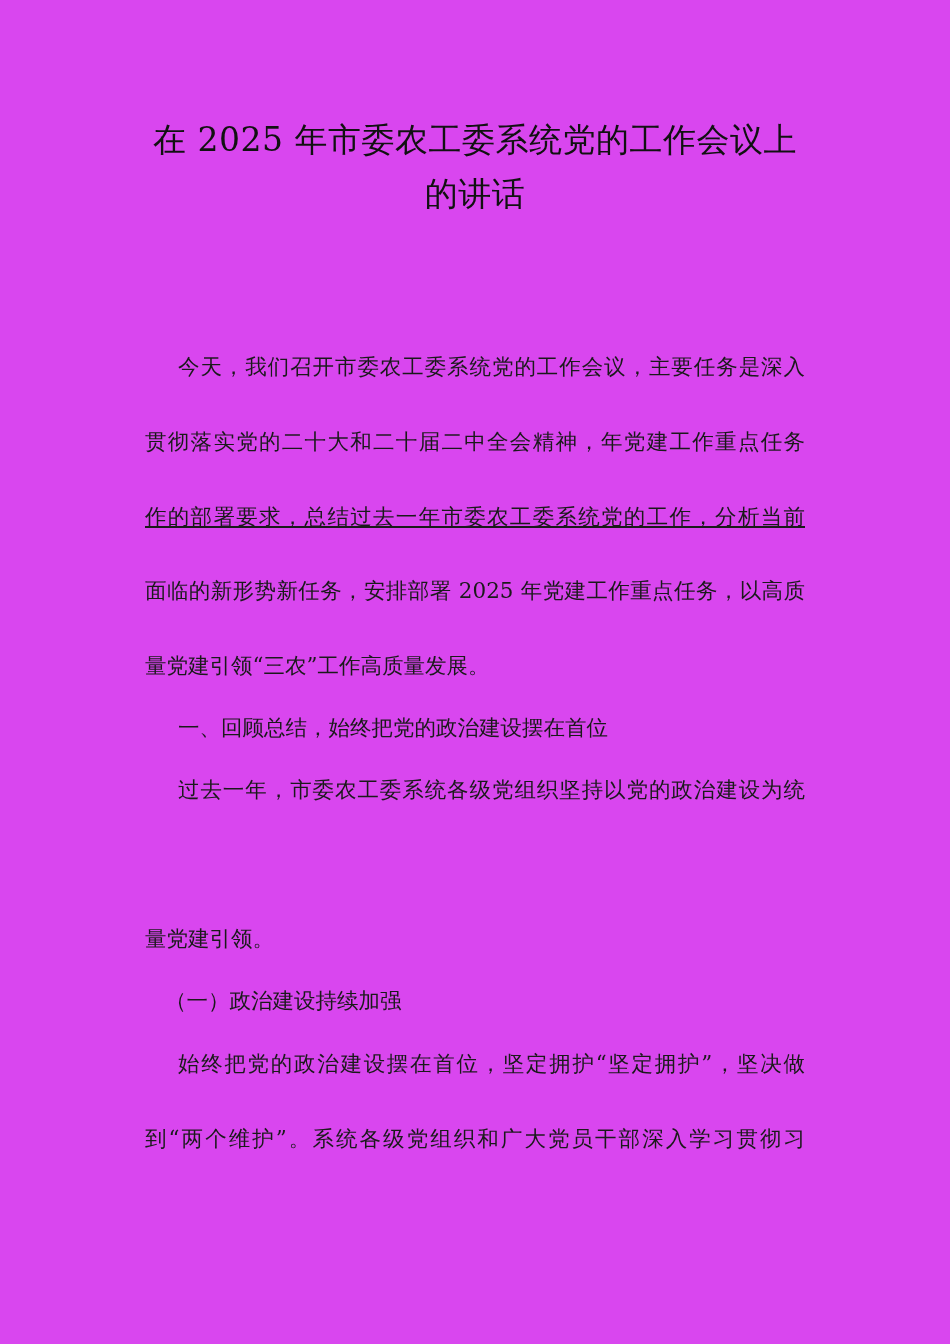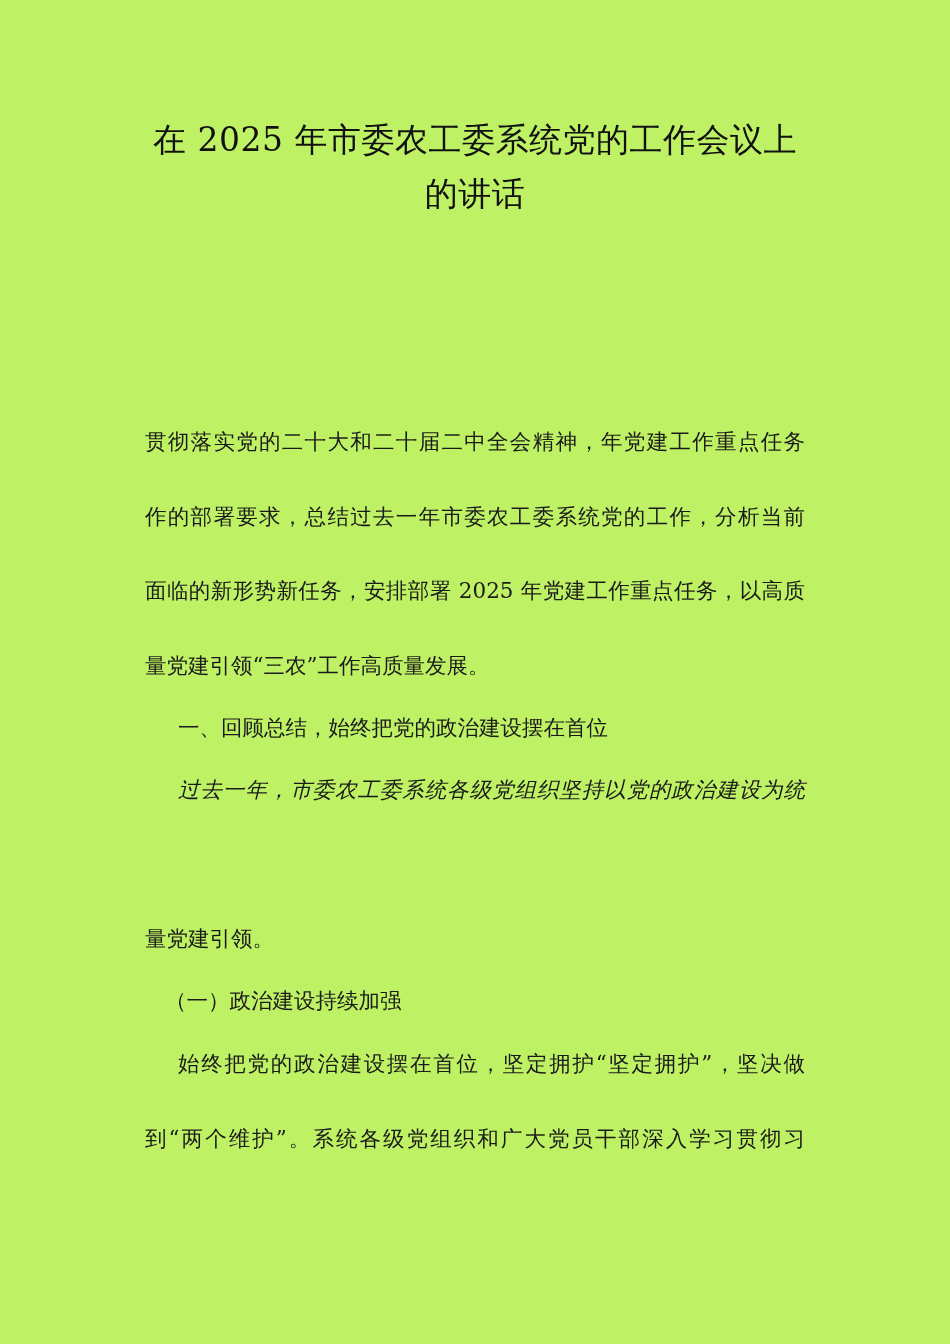--- a/index.html
+++ b/index.html
@@ -14,21 +14,21 @@
       overflow: hidden;
       font-family: "DejaVu Serif", "Liberation Serif", serif;
       color: #1a1a1a;
     }
     .page {
       position: absolute;
       left: 0;
       top: 0;
       width: 950px;
       height: 1344px;
-      background: #bef264;
+      background: #d946ef;
     }
     .title {
       position: absolute;
       left: 0;
       width: 950px;
       text-align: center;
       font-size: 33px;
       line-height: 56px;
       letter-spacing: 0.5px;
       color: #111111;
@@ -57,28 +57,29 @@
   </style>
 </head>
 <body>
 
 <div class="page">
 
   <div class="title title-l1">在 2025 年市委农工委系统党的工作会议上</div>
   <div class="title title-l2">的讲话</div>
 
 
+  <div class="line indent" style="top:352px;">今天，我们召开市委农工委系统党的工作会议，主要任务是深入</div>
   <div class="line" style="top:427px;">贯彻落实党的二十大和二十届二中全会精神，年党建工作重点任务</div>
-  <div class="line" style="top:502px;">作的部署要求，总结过去一年市委农工委系统党的工作，分析当前</div>
+  <div class="line" style="top:502px;text-decoration:underline;">作的部署要求，总结过去一年市委农工委系统党的工作，分析当前</div>
   <div class="line" style="top:576px;">面临的新形势新任务，安排部署 2025 年党建工作重点任务，以高质</div>
   <div class="line last" style="top:651px;">量党建引领“三农”工作高质量发展。</div>
 
   <div class="line indent short" style="top:713px;">一、回顾总结，始终把党的政治建设摆在首位</div>
 
-  <div class="line indent" style="top:775px;font-style:italic;">过去一年，市委农工委系统各级党组织坚持以党的政治建设为统</div>
+  <div class="line indent" style="top:775px;">过去一年，市委农工委系统各级党组织坚持以党的政治建设为统</div>
   <div class="line last" style="top:924px;">量党建引领。</div>
 
   <div class="line indent short" style="left:165px; width:640px; top:986px;">（一）政治建设持续加强</div>
 
   <div class="line indent" style="top:1049px;">始终把党的政治建设摆在首位，坚定拥护“坚定拥护”，坚决做</div>
   <div class="line" style="top:1124px;">到“两个维护”。系统各级党组织和广大党员干部深入学习贯彻习</div>
 
 </div>
 
 </body></html>

